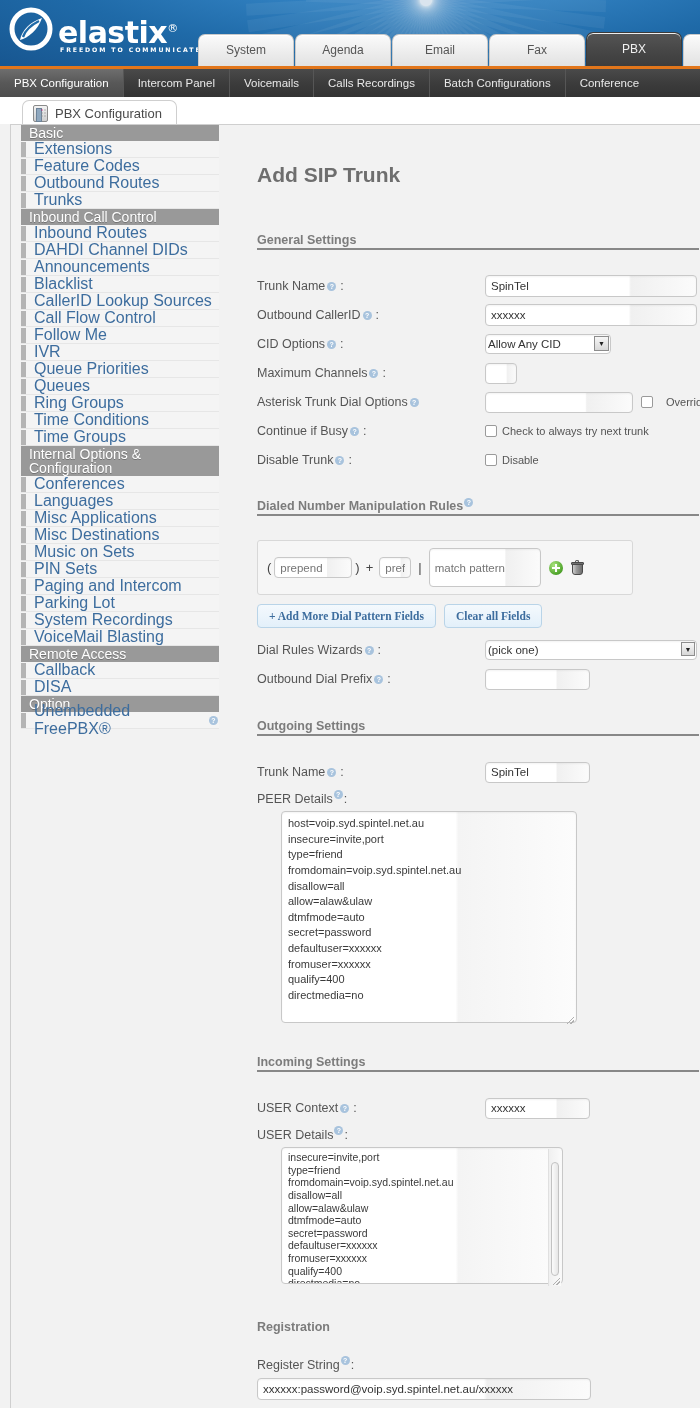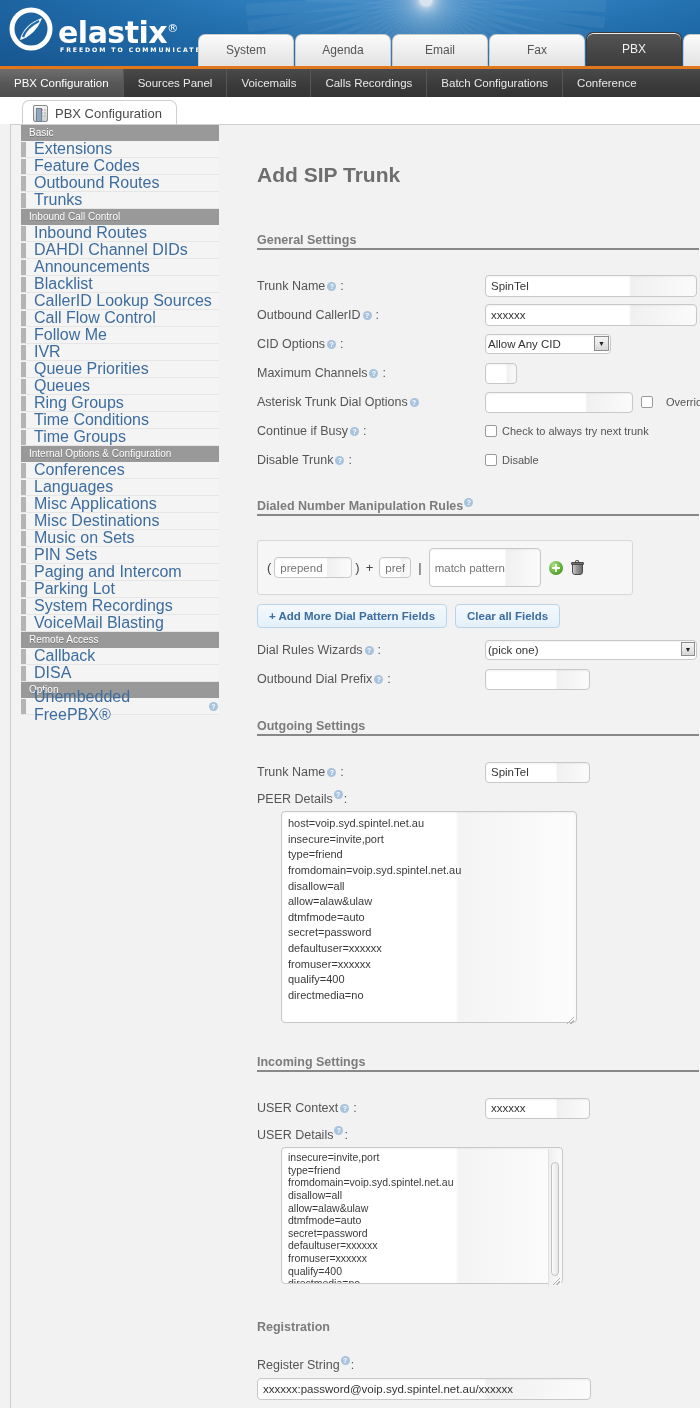--- a/index.html
+++ b/index.html
@@ -141,21 +141,21 @@
     background: #f2f2f2;
     border: 1px solid #cfcfcf; border-right: none;
     border-radius: 0 0 0 0;
     display: flex;
   }
 
   
   .sidebar { width: 200px; flex: none; padding: 0; background: #f2f2f2; }
   .sec-head {
     background: #999999; color: #ffffff;
-    font-size: 10px; line-height: 14px; padding: 1px 0 1px 8px;
+    font-size: 14px; line-height: 14px; padding: 1px 0 1px 8px;
     margin: 0 0 0 10px; width: 198px;
     text-shadow: 0 1px 0 rgba(0,0,0,.25);
   }
   .side-item {
     position: relative; margin-left: 10px; width: 198px;
     height: 17px; display: flex; align-items: center;
     border-bottom: 1px solid #e6e6e6;
     background: #f4f4f4; cursor: pointer;
   }
   .side-item .tick {
@@ -264,21 +264,21 @@
   .ico-trash .lid {
     position:absolute; top:2px; left:0; width:13px; height:3px;
     background:#6f6f6f; border:1px solid #4a4a4a; border-radius:1px;
   }
   .ico-trash .hdl {
     position:absolute; top:0px; left:4.5px; width:4px; height:2.5px;
     border:1px solid #4a4a4a; border-bottom:none; border-radius:2px 2px 0 0;
   }
 
   .btn {
-    font-family: Liberation Sans, sans-serif;
+    font-family: Liberation Serif, serif;
     font-size: 11.5px; font-weight: bold; color: #3d6d9e;
     background: linear-gradient(to bottom,#f4f9fd 0%,#e3f0fa 100%);
     border: 1px solid #b9d4e8; border-radius: 4px;
     padding: 5px 11px; cursor: pointer;
   }
   .btnrow { display: flex; gap: 8px; margin-bottom: 10px; }
 
   textarea.peer {
     width: 296px; height: 212px; resize: none; line-height: 15.6px;
     background: linear-gradient(to right,#ffffff 0%,#ffffff 59%,#f4f4f4 60%,#fcfcfc 100%);
@@ -372,21 +372,21 @@
       <div class="mtab">Email</div>
       <div class="mtab">Fax</div>
       <div class="mtab active">PBX</div>
       <div class="mtab edge"></div>
     </div>
 </div>
 <div class="orangeline"></div>
 
 <div class="subnav" id="subnav">
     <div class="subitem active">PBX Configuration</div>
-    <div class="subitem">Sources Panel</div>
+    <div class="subitem">Intercom Panel</div>
     <div class="subitem">Voicemails</div>
     <div class="subitem">Calls Recordings</div>
     <div class="subitem">Batch Configurations</div>
     <div class="subitem last">Conference</div>
   </div>
 
 <div class="page">
 
   <div class="pagetab-row">
     <div class="pagetab-shadow"></div>

